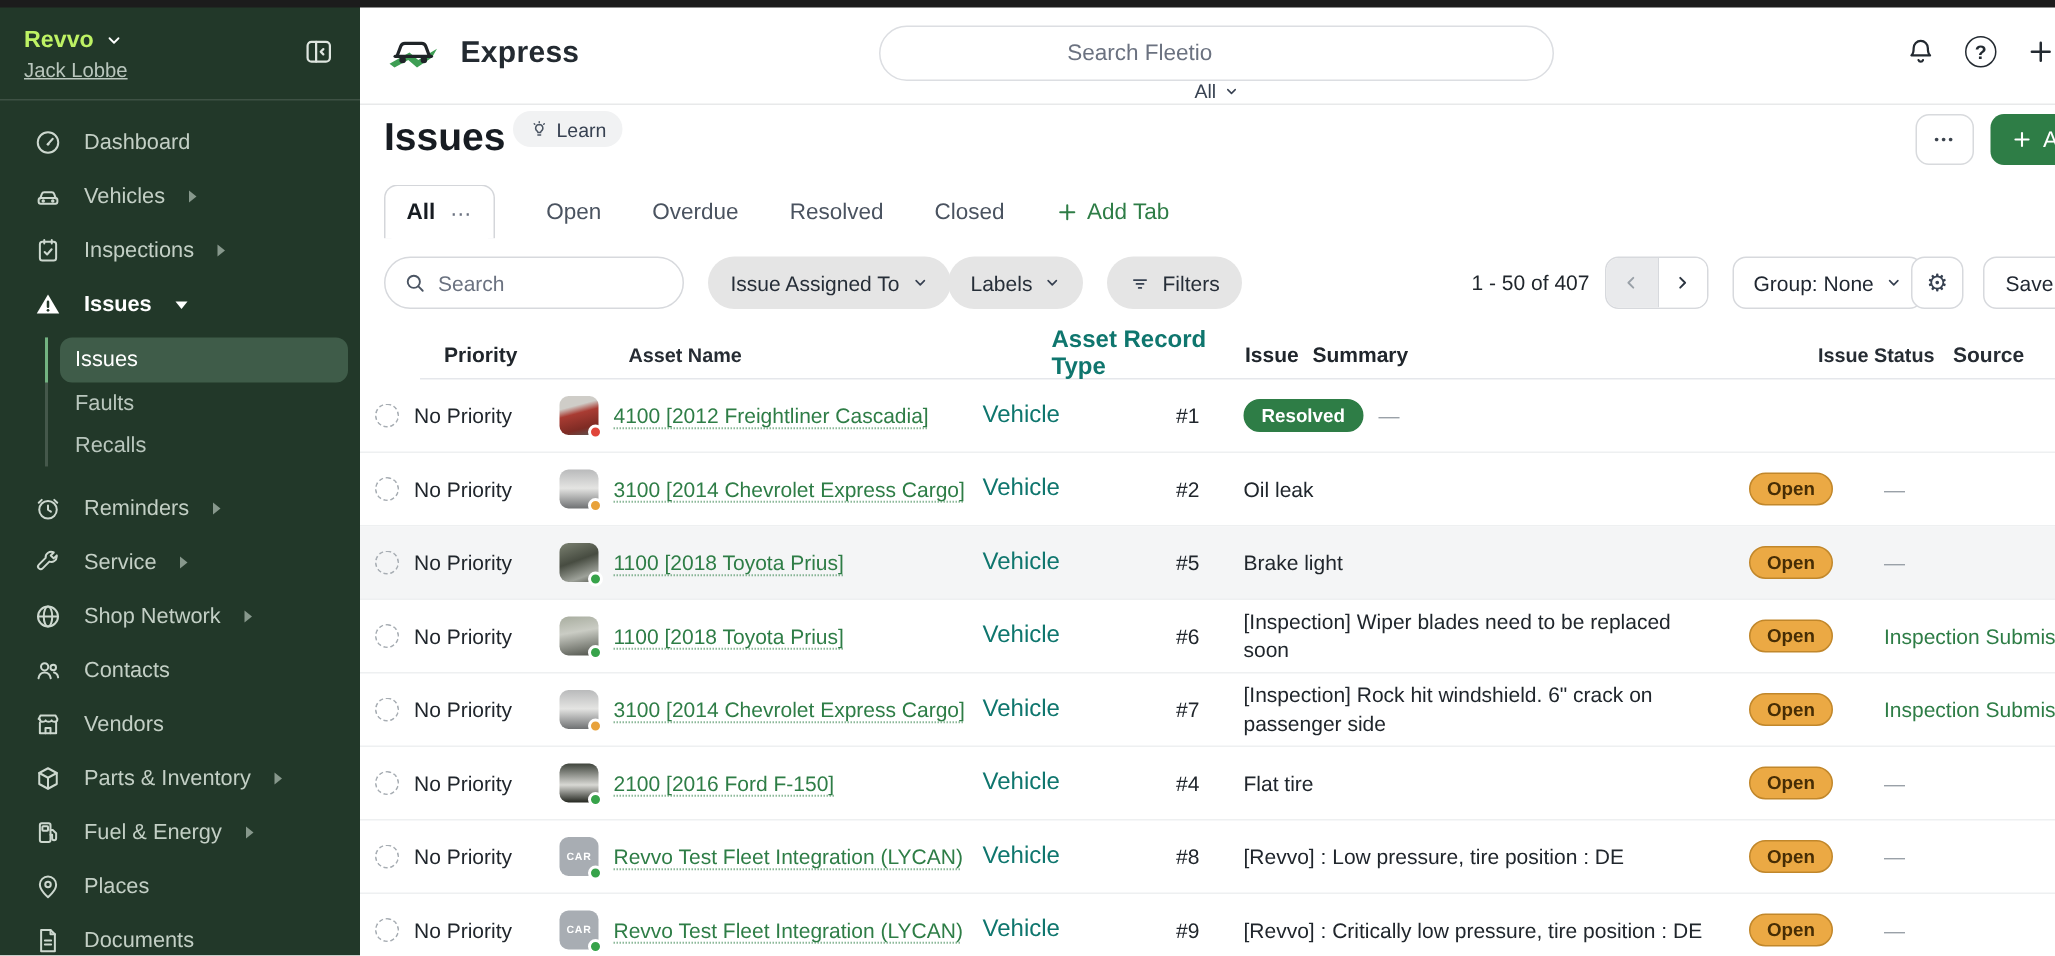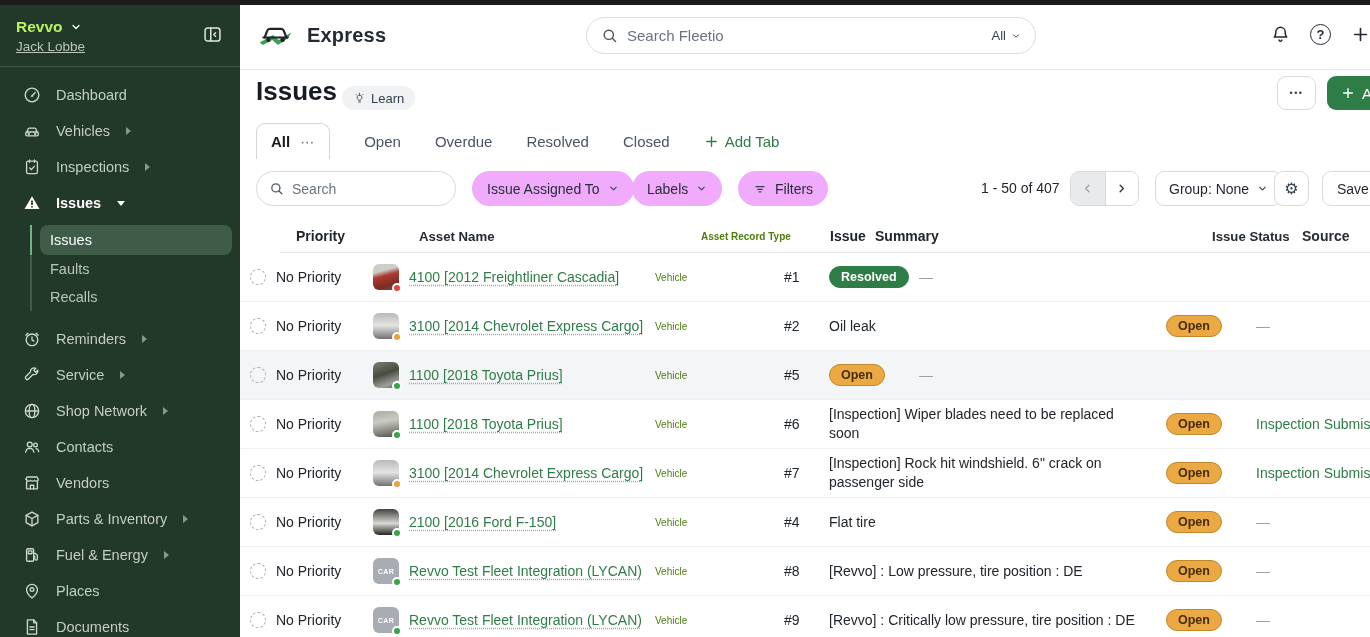--- a/index.html
+++ b/index.html
@@ -27,62 +27,62 @@
   .sub-active-seg { position:absolute; left:0; top:2px; height:30px; width:2px; background:#73b381; }
   .sub-item { display:flex; align-items:center; height:28px; padding-left:20px; font-size:14.5px; color:#b9c6bd; cursor:pointer; }
   .sub-item.active { background:#3f5c49; border-radius:8px; color:#fff; height:30px; margin-left:10px; padding-left:10px; font-weight:500; }
 
   
   .main { position:absolute; left:240px; top:0; right:0; height:637px; background:#fff; overflow:hidden; }
 
   .topbar { position:relative; height:70px; border-bottom:1px solid #e8e9ea; }
   .brand { position:absolute; left:18px; top:19px; display:flex; align-items:center; gap:9px; }
   .brand-name { font-size:20px; font-weight:700; color:#232a31; letter-spacing:.2px; }
-  .g-search { position:absolute; left:346px; top:17px; width:450px; height:37px; border:1px solid #dcdee2; border-radius:19px; display:flex; align-items:center; padding:0 14px 0 14px; gap:9px; }
+  .g-search { position:absolute; left:346px; top:17px; width:450px; height:37px; border:1px solid #dcdee2; border-radius:19px; display:flex; align-items:center; padding:0 14px 0 14px; gap:9px;flex-direction:column; }
   .g-search input { border:none; outline:none; flex:1; font-size:15px; color:#20262c; font-family:inherit; }
   .g-search input::placeholder { color:#6b7280; }
   .scope { display:flex; align-items:center; gap:5px; font-size:13px; color:#374151; cursor:pointer; }
   .tb-ico { position:absolute; top:24px; cursor:pointer; }
   .help-circle { width:21px; height:21px; border:1.7px solid #232a31; border-radius:50%; font-size:13px; font-weight:700; color:#232a31; display:flex; align-items:center; justify-content:center; }
 
   .page-head { position:relative; height:54px; }
   .page-title { position:absolute; left:16px; top:6px; font-size:26px; font-weight:700; color:#171c22; }
-  .learn-pill { position:absolute; left:102px; top:16px; height:24px; background:#f1f2f3; border-radius:12px; display:flex; align-items:center; gap:5px; padding:0 11px; font-size:13px; color:#374151; cursor:pointer; }
+  .learn-pill { position:absolute; left:102px; top:4px; height:24px; background:#f1f2f3; border-radius:12px; display:flex; align-items:center; gap:5px; padding:0 11px; font-size:13px; color:#374151; cursor:pointer; }
   .more-btn { position:absolute; left:1037px; top:6px; width:39px; height:34px; border:1px solid #d8dadd; border-radius:9px; background:#fff; display:flex; align-items:center; justify-content:center; font-size:9px; letter-spacing:1.5px; color:#3a424c; cursor:pointer; }
   .add-btn { position:absolute; left:1087px; top:6px; width:120px; height:34px; border-radius:9px; background:#2E7D46; color:#fff; display:flex; align-items:center; gap:7px; padding-left:14px; font-size:15px; font-weight:500; cursor:pointer; }
 
   .tabs { position:absolute; top:123px; left:16px; right:0; height:36px; display:flex; align-items:center; }
   .tab-active { height:36px; border:1px solid #d4d6da; border-bottom:none; border-radius:9px 9px 0 0; background:#fff; display:flex; align-items:center; gap:10px; padding:0 14px; }
   .tab-active .t-lbl { font-size:15px; font-weight:700; color:#171c22; }
   .tab-menu { font-size:14px; color:#6b7280; letter-spacing:1px; cursor:pointer; line-height:10px; }
   .tab { margin-left:34px; font-size:15px; font-weight:500; color:#4a5360; cursor:pointer; }
   .tab-add { margin-left:34px; display:flex; align-items:center; gap:6px; color:#2E7D46; font-size:15px; font-weight:500; cursor:pointer; }
 
   .toolbar { position:absolute; top:171px; left:0; right:0; height:36px; }
   .t-search { position:absolute; left:16px; top:0; width:200px; height:35px; border:1px solid #d7d9dd; border-radius:18px; display:flex; align-items:center; gap:8px; padding:0 12px; }
   .t-search input { border:none; outline:none; width:130px; font-size:14px; color:#20262c; font-family:inherit; }
   .t-search input::placeholder { color:#6b7280; }
-  .pill-btn { position:absolute; top:0; height:35px; background:#f0abfc; border-radius:18px; display:flex; align-items:center; gap:8px; padding:0 15px; font-size:14px; font-weight:500; color:#262e38; cursor:pointer; }
+  .pill-btn { position:absolute; top:0; height:35px; background:#e5e5e5; border-radius:18px; display:flex; align-items:center; gap:8px; padding:0 15px; font-size:14px; font-weight:500; color:#262e38; cursor:pointer; }
   .pag-text { position:absolute; left:741px; top:9px; font-size:14px; color:#20262c; }
   .pager { position:absolute; left:830px; top:0; width:69px; height:35px; border:1px solid #d7d9dd; border-radius:9px; overflow:hidden; display:flex; }
   .pg-prev { width:34px; height:100%; background:#e9eaec; display:flex; align-items:center; justify-content:center; }
   .pg-next { width:34px; height:100%; background:#fff; border-left:1px solid #d7d9dd; display:flex; align-items:center; justify-content:center; cursor:pointer; }
   .group-btn { position:absolute; left:915px; top:0; height:35px; border:1px solid #d7d9dd; border-radius:9px; background:#fff; display:flex; align-items:center; gap:8px; padding:0 13px; font-size:14px; color:#1f2630; cursor:pointer; }
   .gear-btn { position:absolute; left:1034px; top:0; width:35px; height:35px; border:1px solid #d7d9dd; border-radius:9px; background:#fff; display:flex; align-items:center; justify-content:center; font-size:16px; color:#374151; cursor:pointer; }
   .save-btn { position:absolute; left:1082px; top:0; width:110px; height:35px; border:1px solid #d7d9dd; border-radius:9px; background:#fff; display:flex; align-items:center; padding-left:14px; font-size:14px; color:#1f2630; white-space:nowrap; cursor:pointer; }
 
   
   .table { position:absolute; top:220px; left:0; right:0; bottom:0; overflow:hidden; }
   .thead { display:flex; align-items:center; height:33px; padding-left:16px; border-bottom:1px solid #e5e7eb; font-size:13.2px; font-weight:600; color:#262c33;margin-left:40px; }
   .row { display:flex; align-items:center; min-height:49px; padding-left:10px; border-bottom:1px solid #eef0f1; cursor:pointer; }
   .row[data-state="hover"] { background:#f4f5f6; }
   .cell { flex:0 0 auto; }
   .c-priority { width:123px; display:flex; align-items:center; gap:10px; font-size:14px; color:#20262c; }
   .c-asset { width:282px; display:flex; align-items:center; gap:10px; }
-  .c-type { width:129px; font-size:10px; color:#4d7c0f; }
+  .c-type { width:129px; font-size:16px; color:#0f766e; }
   .c-issue { width:45px; font-size:14px; color:#20262c; }
   .c-summary { width:337px; font-size:14px; color:#20262c; line-height:19px; padding-right:18px; }
   .c-status { width:90px; }
   .c-source { flex:1 1 auto; font-size:14px; white-space:nowrap; }
   .c-source[data-kind="none"] { color:#9aa1a8; }
   .c-source[data-kind="link"] { color:#2E7D46; font-weight:500; cursor:pointer; }
   .dash-circle { width:16px; height:16px; border:1.5px dashed #a7adb3; border-radius:50%; flex:0 0 auto; }
   .thumb { position:relative; width:26px; height:26px; border-radius:6px; flex:0 0 auto; display:flex; align-items:center; justify-content:center; }
   .thumb-label { font-size:7px; font-weight:700; color:#fff; letter-spacing:.5px; }
   .thumb[data-thumb="truck-red"]  { background:linear-gradient(165deg,#cfcdc8 0%,#cfcdc8 28%,#a93c33 45%,#7e2b24 78%,#5c5c58 100%); }
@@ -437,20 +437,21 @@
         </div>
       <div class="cell c-asset">
         <span class="thumb" data-thumb="prius-dark">
             <span class="thumb-label"></span>
             <span class="dot" data-dot="green"></span>
           </span>
         <a class="asset-link">1100 [2018 Toyota Prius]</a>
       </div>
       <div class="cell c-type">Vehicle</div>
       <div class="cell c-issue">#5</div>
+      <div class="cell c-summary">Brake light</div>
       <div class="cell c-status"><span class="badge" data-status="Open">Open</span></div>
       <div class="cell c-source" data-kind="none">—</div>
     </div>
 
     <div class="row">
       <div class="cell c-priority">
           <span class="dash-circle"></span>
           <span>No Priority</span>
         </div>
       <div class="cell c-asset">

